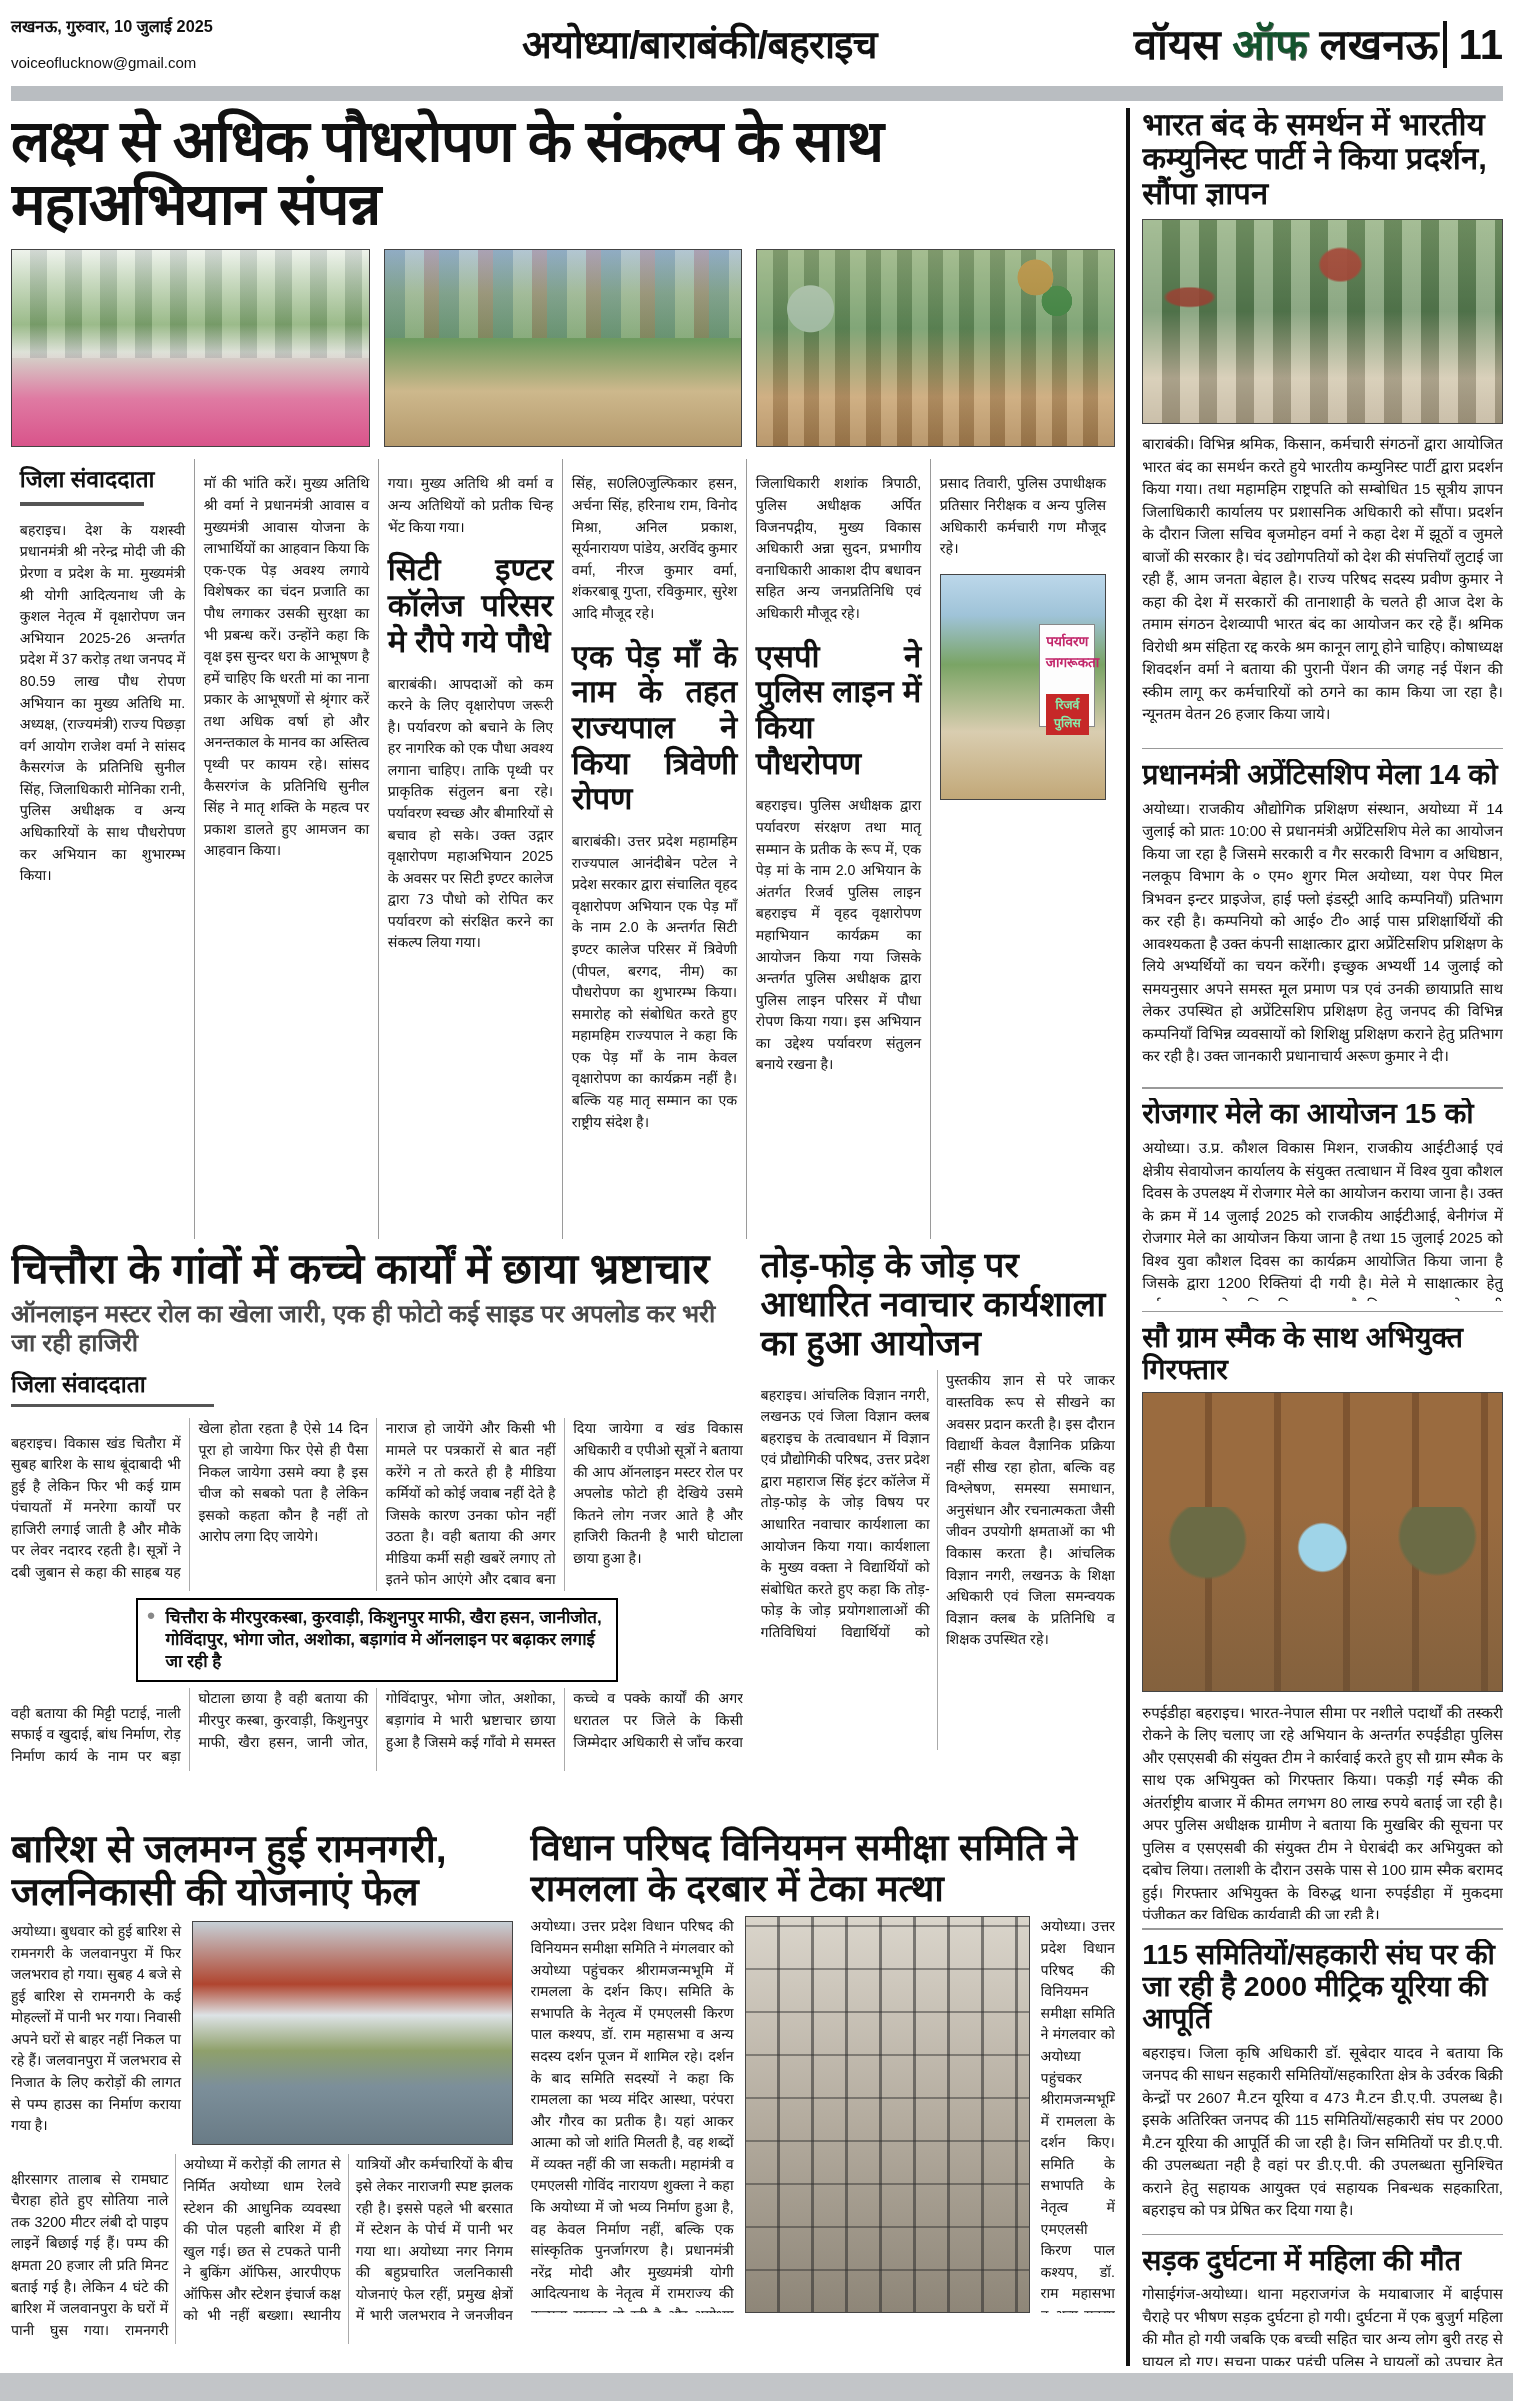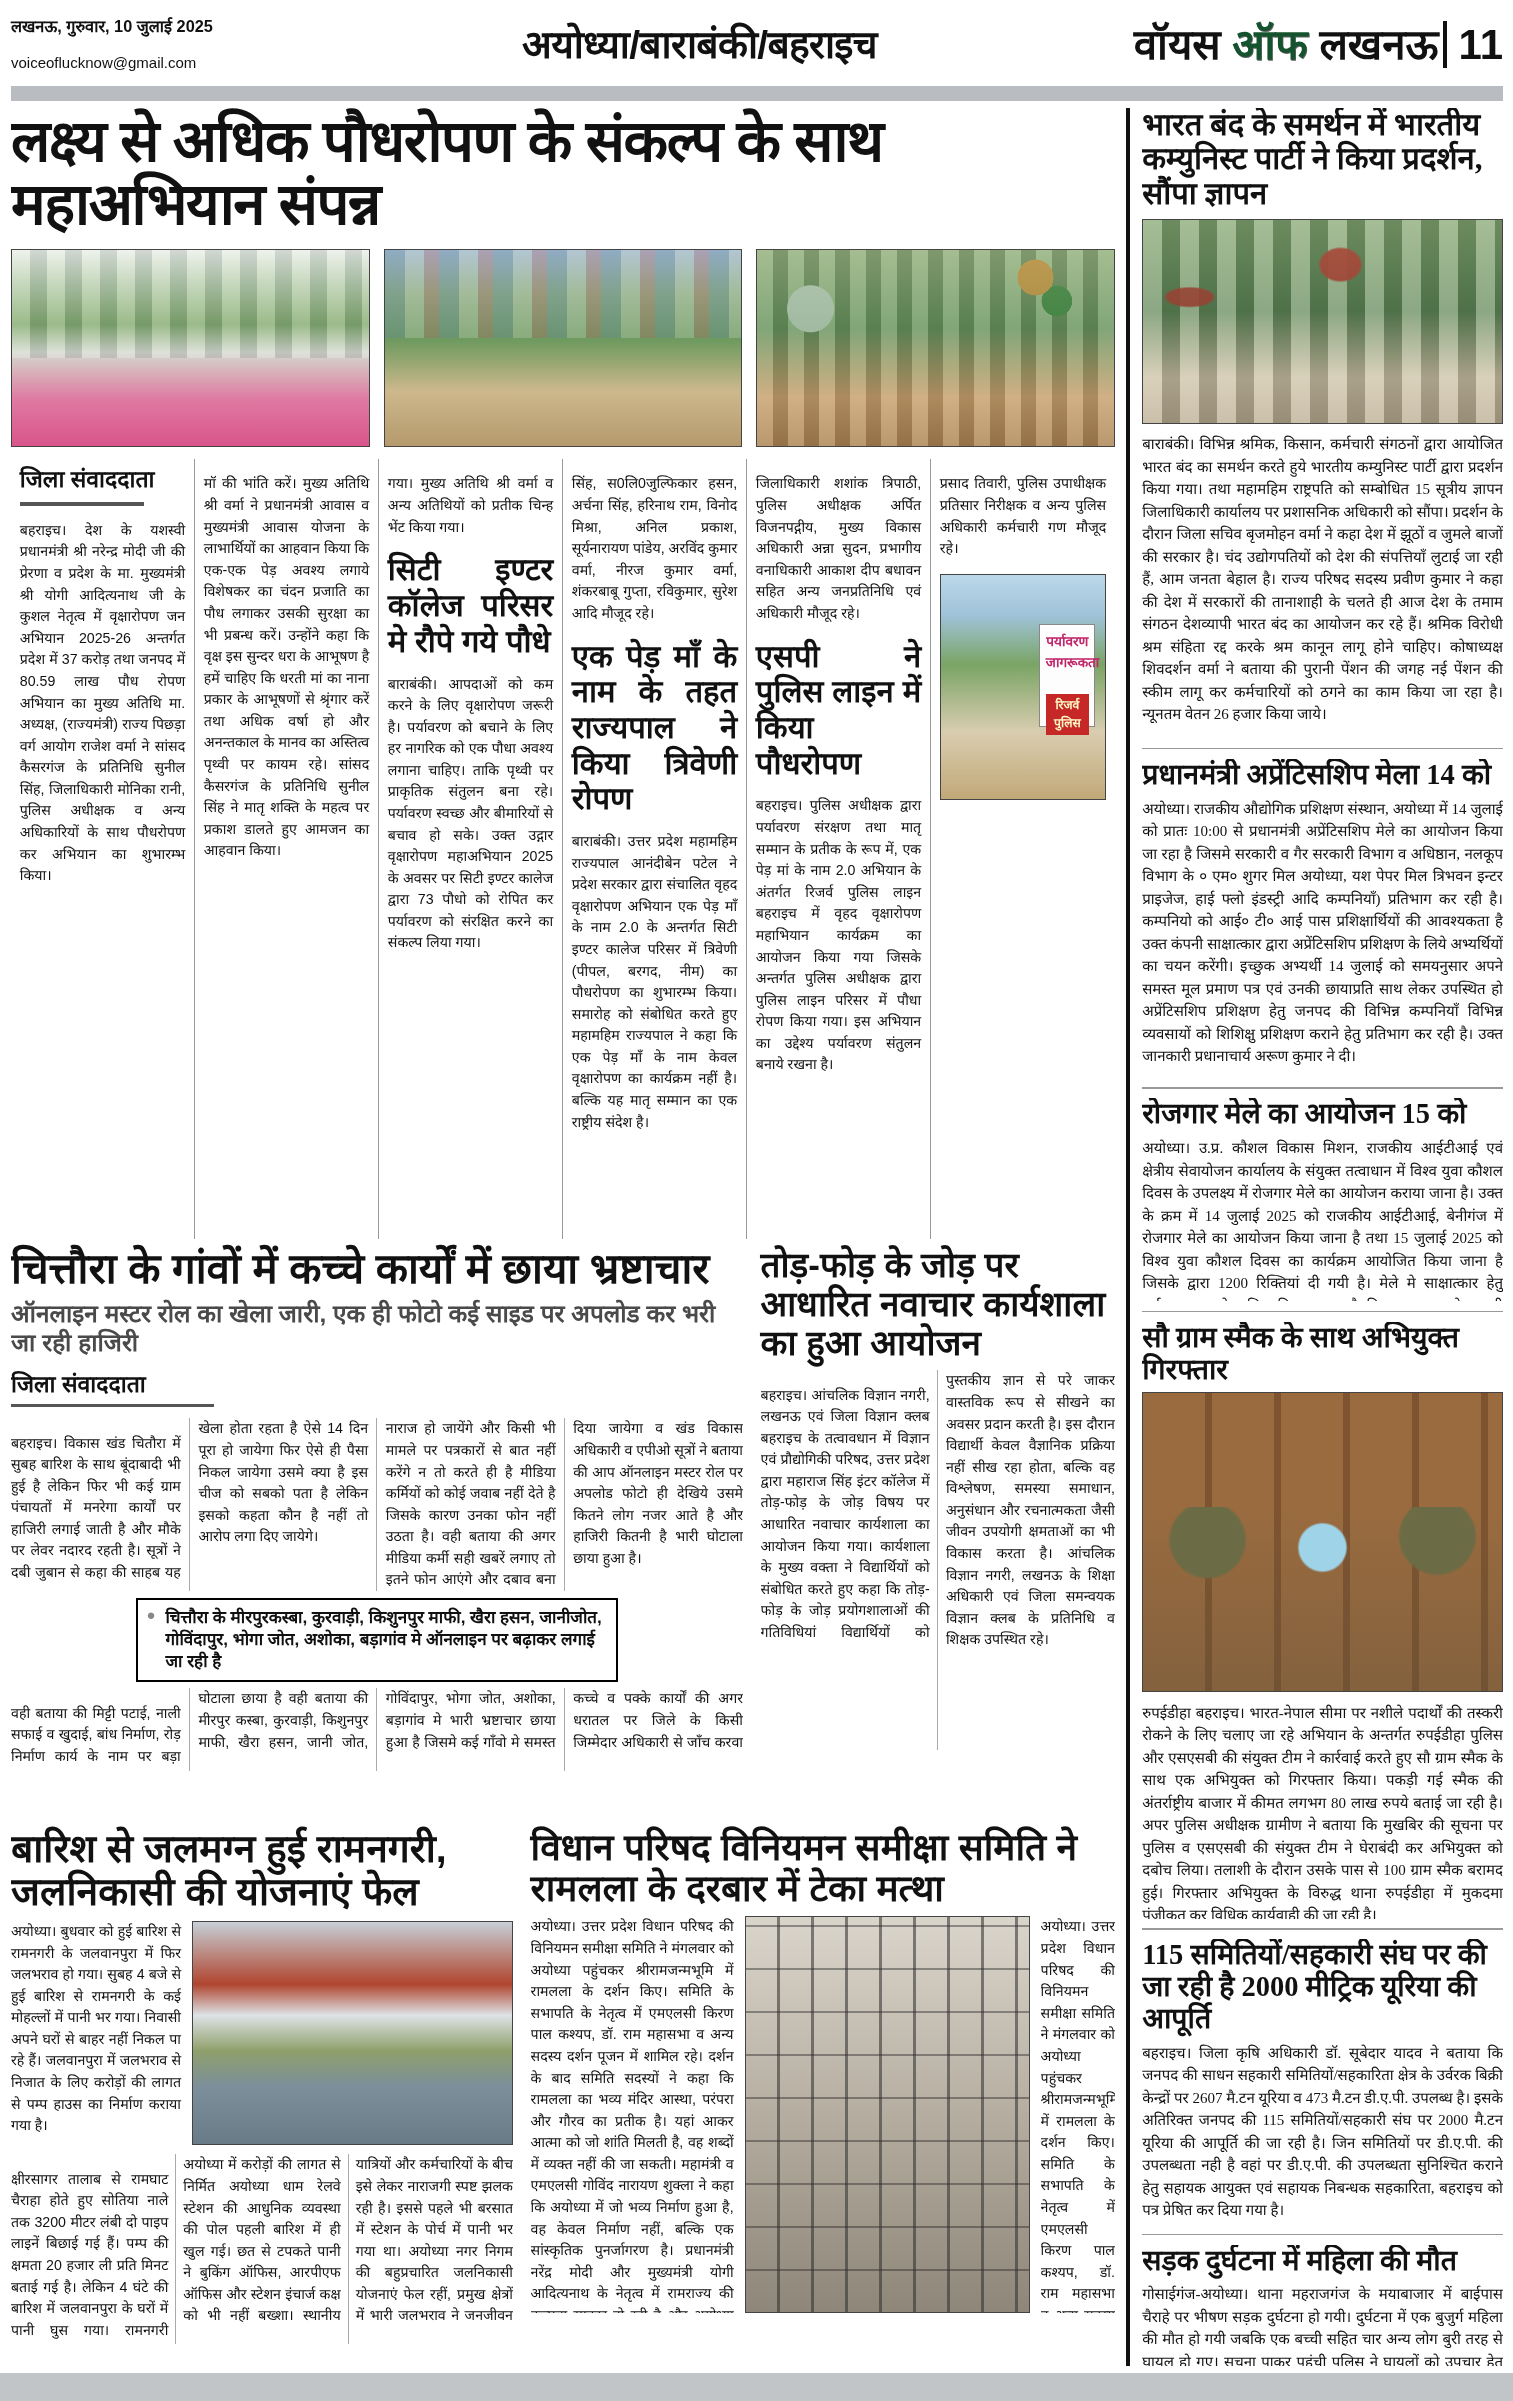--- a/index.html
+++ b/index.html
@@ -10,21 +10,21 @@
   .hdr{display:grid;grid-template-columns:292px 1fr 407px;align-items:center;height:75px;}
   .hdr-left{font-size:16.3px;font-weight:bold;}
   .hdr-left .mail{font-weight:normal;font-size:15px;margin-top:17.6px;}
   .hdr-center{text-align:center;font-size:39px;font-weight:800;letter-spacing:-0.7px;}
   .hdr-right{text-align:right;font-size:42px;font-weight:800;white-space:nowrap;}
   .hdr-right .of{color:#14532d;text-shadow:0.7px 0.7px 0 #666;}
   .hdr-right .pageno{border-left:4.1px solid #111;padding-left:12px;margin-left:4.1px;}
   .band{height:15px;background:#b9bdc1;margin:5.4px 0 6.8px 0;}
   
   .content{display:grid;grid-template-columns:1115px 377px;}
-  .sidebar{border-left:4.1px solid #111;padding-left:12.2px;box-sizing:border-box;overflow:hidden;height:2258px;font-family:Liberation Serif, serif;}
+  .sidebar{border-left:4.1px solid #111;padding-left:12.2px;box-sizing:border-box;overflow:hidden;height:2258px;}
   .leftmain{padding-right:11px;overflow:hidden;height:2258px;}
   
   .h1{font-size:58px;line-height:1.08;font-weight:800;letter-spacing:-1.4px;margin:2.7px 0 13.6px 0;}
   .h2{font-weight:800;line-height:1.12;margin:0 0 6.8px 0;}
   .h3{font-size:31px;line-height:1.15;font-weight:800;margin:13.6px 0 8.1px 0;}
   .body-txt{font-size:14.2px;line-height:1.52;text-align:justify;}
   .byline{font-weight:800;font-size:23px;margin:2.7px 0 4.1px 0;}
   .byline-rule{height:3.4px;background:#555;margin:5.4px 41px 11px 0;}
   
   .photo{position:relative;border:0.7px solid #444;overflow:hidden;background:#cfd6cf;}
@@ -42,21 +42,21 @@
                repeating-linear-gradient(90deg,rgba(255,255,255,.4) 0 16.3px,rgba(60,60,80,.3) 16.3px 31px);opacity:.55;}
   .ph-cpi{background:linear-gradient(180deg,#7ca065 0%,#567f4a 45%,#cabc9c 78%,#b3a383 100%);}
   .ph-cpi::before{content:"";position:absolute;inset:0;
     background:radial-gradient(ellipse at 55% 22%,rgba(200,30,40,.95) 0 7%,transparent 8%),
                radial-gradient(ellipse at 13% 38%,rgba(190,25,35,.9) 0 5%,transparent 6%),
                repeating-linear-gradient(90deg,rgba(250,250,250,.55) 0 19px,rgba(50,60,70,.35) 19px 37px);opacity:.6;}
   .ph-sp{background:linear-gradient(180deg,#bcd7ea 0%,#9fc3d8 18%,#7aa465 40%,#d9cdb0 70%,#c2a878 100%);}
   .ph-banner{position:absolute;right:6%;top:22%;width:34%;height:46%;background:#fdfdfd;
     border:0.7px solid #888;padding:5.4px;box-sizing:border-box;text-align:center;}
   .ph-banner .b1{color:#c2266a;font-weight:800;font-size:13.6px;margin-top:46px;}
-  .ph-banner .b2{display:block;margin-top:46%;background:#c62828;color:#fef9c3;font-weight:800;font-size:12.2px;padding:2px 0;}
+  .ph-banner .b2{display:block;margin-top:46%;background:#c62828;color:#86efac;font-weight:800;font-size:12.2px;padding:2px 0;}
   .ph-flood{background:linear-gradient(180deg,#c6d0d7 0%,#b0452f 28%,#dde3e6 42%,#8fa06b 58%,#7c8f9a 74%,#697b86 100%);}
   .ph-temple{background:linear-gradient(180deg,#dad5cb 0%,#b5ada0 50%,#8e8678 100%);}
   .ph-temple::before{content:"";position:absolute;inset:0;
     background:repeating-linear-gradient(90deg,transparent 0 31px,rgba(45,45,45,.55) 31px 34px),
                repeating-linear-gradient(0deg,transparent 0 41px,rgba(45,45,45,.45) 41px 43px);}
   .ph-wood{background:repeating-linear-gradient(90deg,#9a6b3f 0 62px,#7e5430 62px 69px),
     linear-gradient(180deg,#a87848,#8a5f36);}
   .ph-wood::before{content:"";position:absolute;bottom:0;left:0;right:0;height:62%;
     background:radial-gradient(circle at 18% 18%,#6b6b45 0 11%,transparent 12%),
                radial-gradient(circle at 50% 22%,#9fd4e8 0 10%,transparent 11%),

